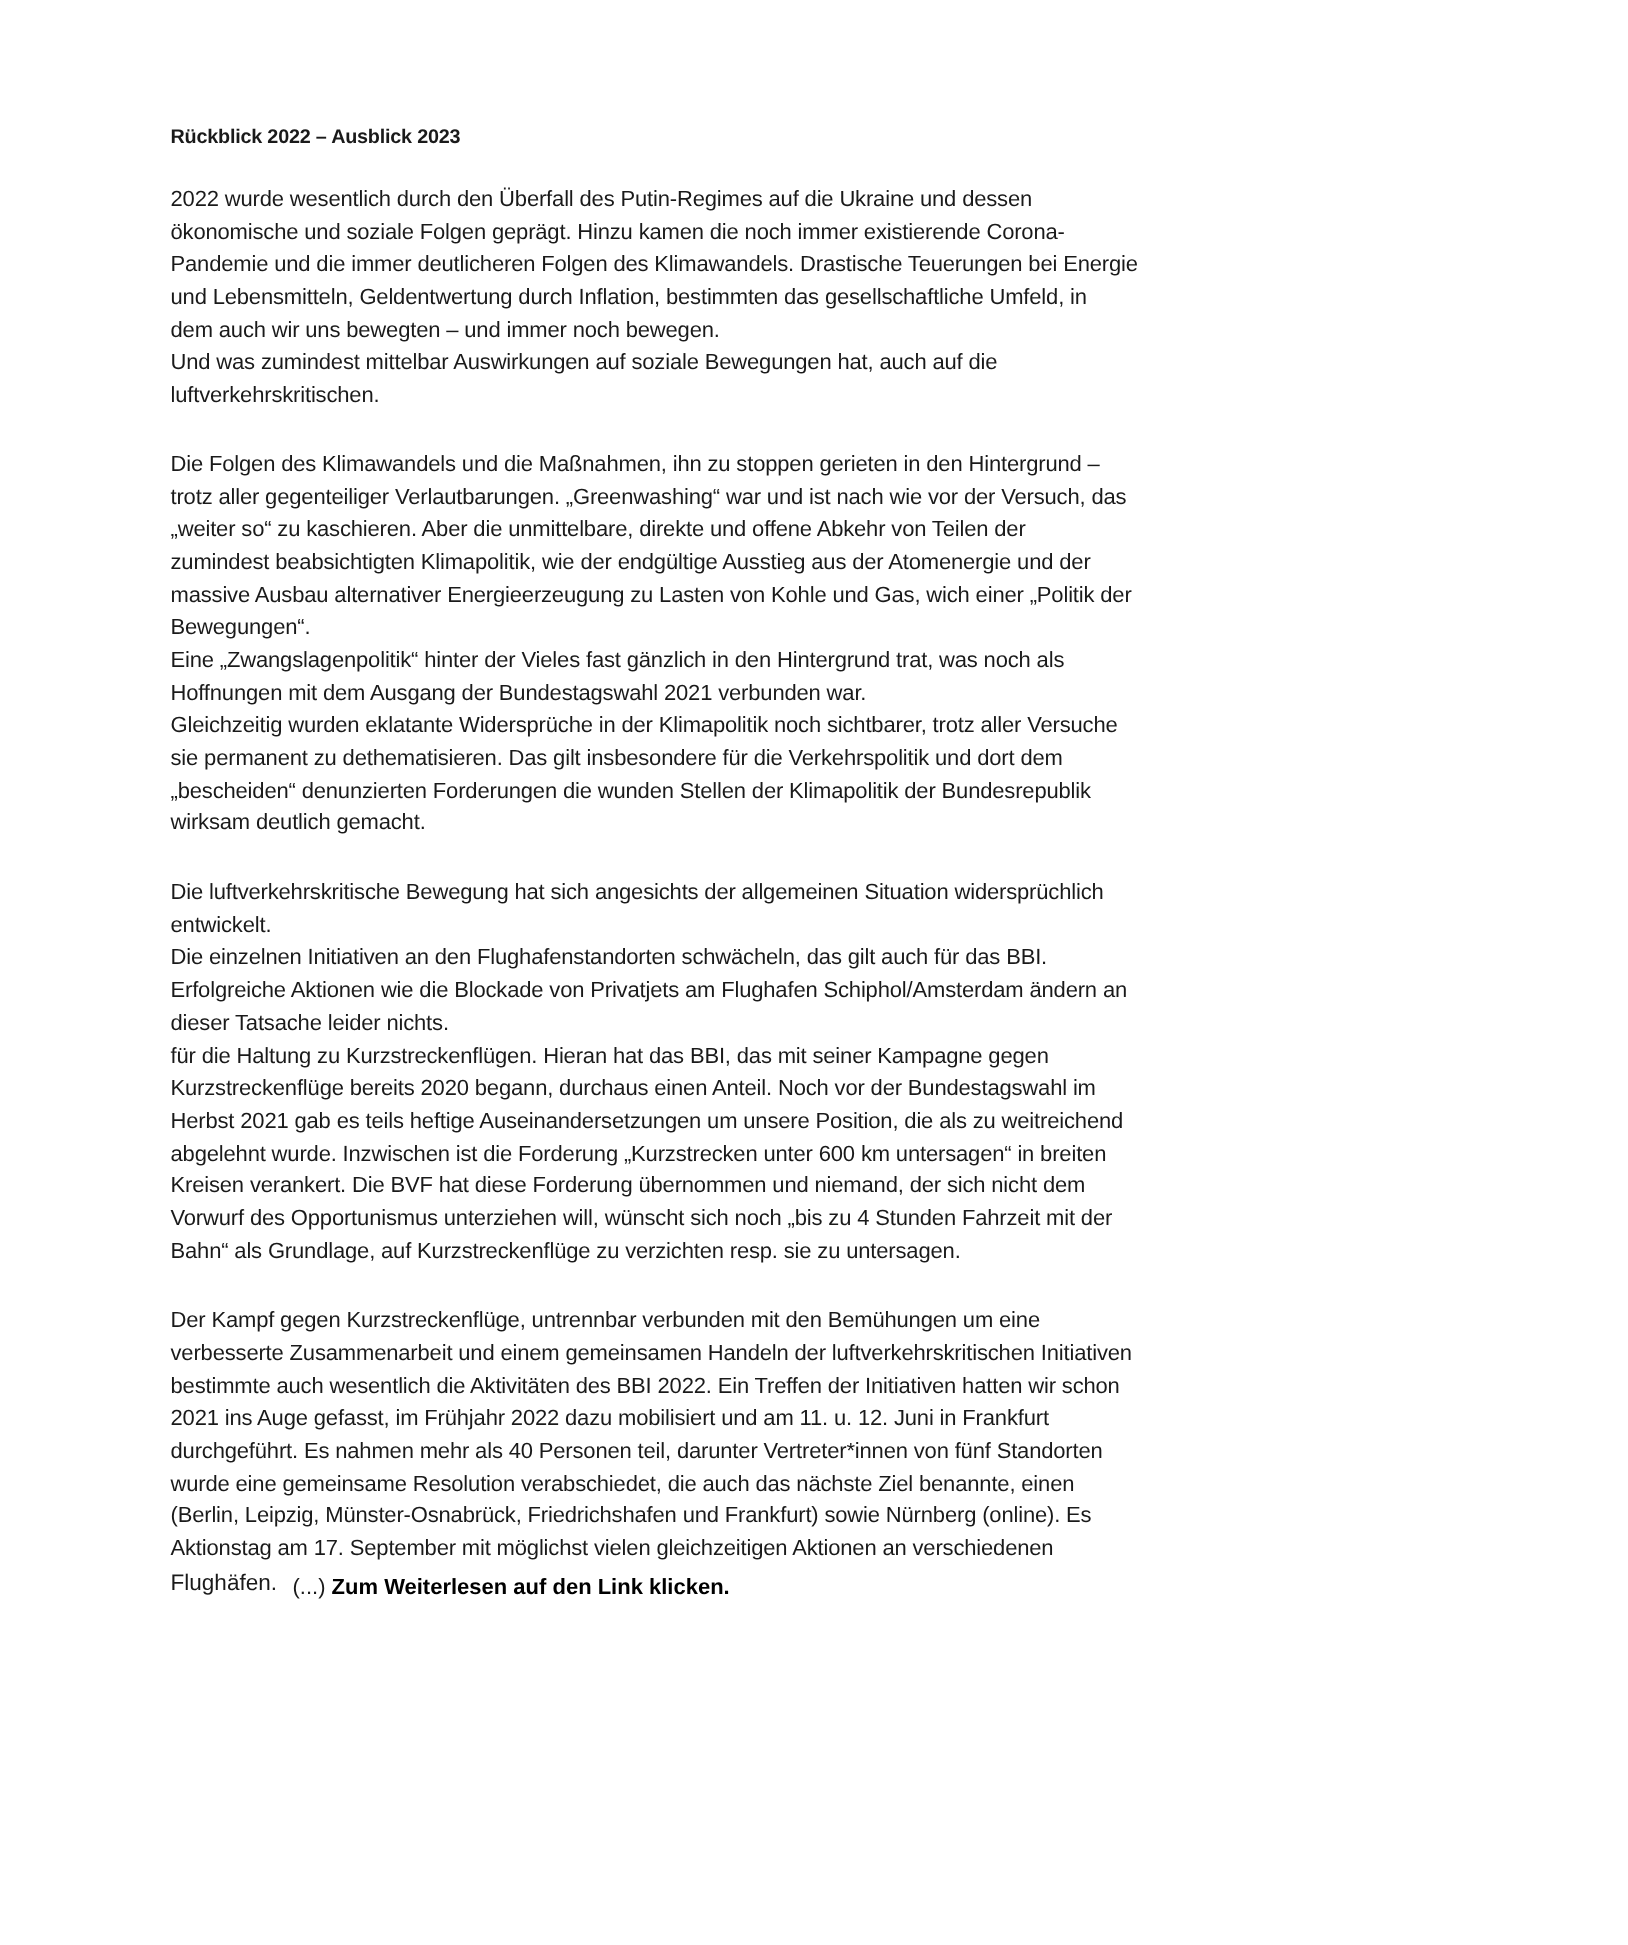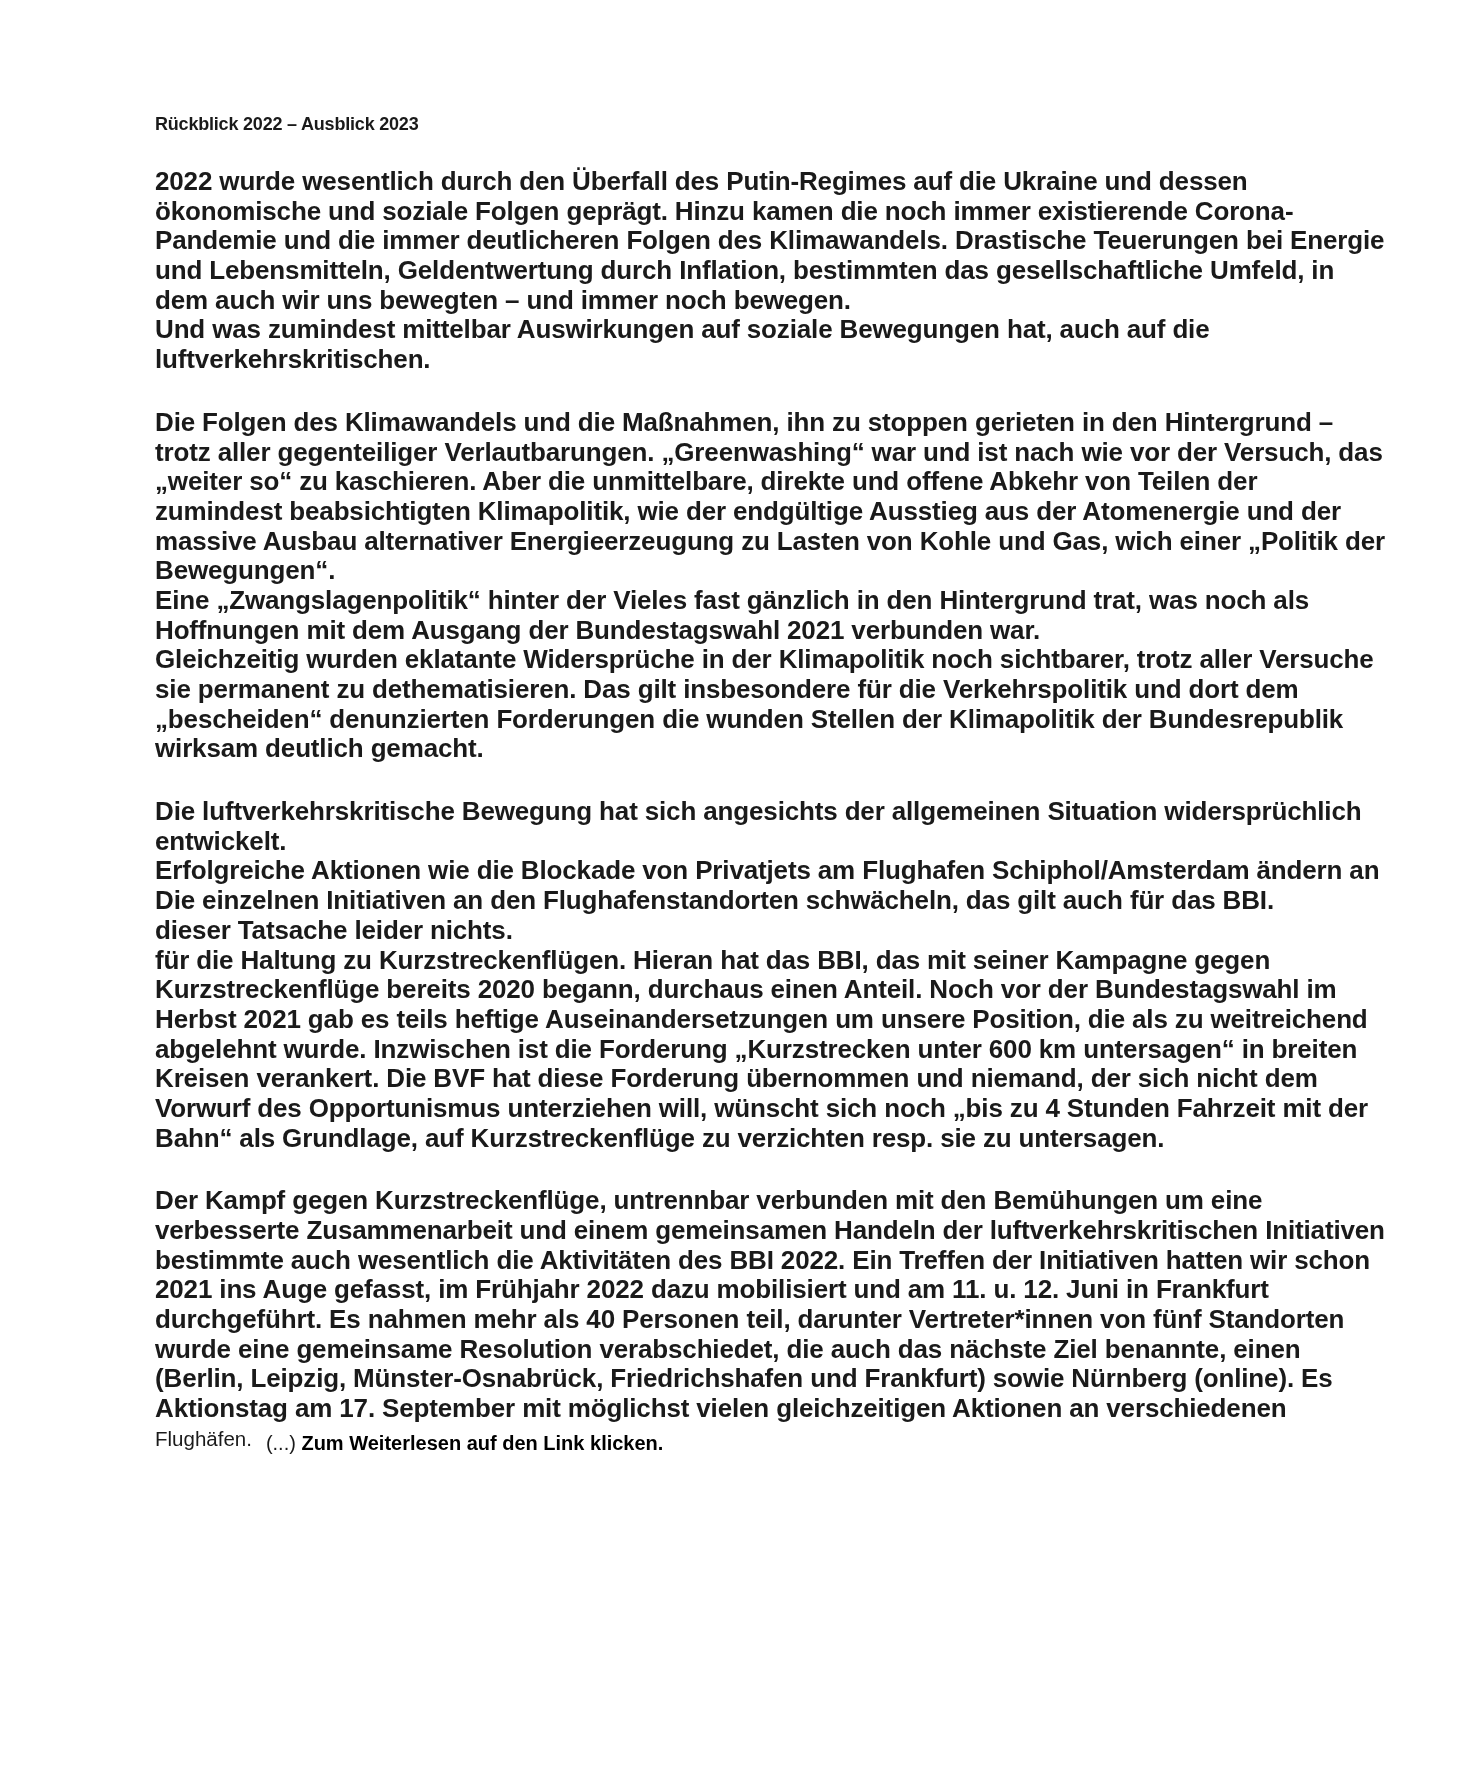--- a/index.html
+++ b/index.html
@@ -1,21 +1,21 @@
 <!DOCTYPE html>
 <html><head>
 <meta charset="utf-8">
 <style>
   html, body { margin:0; padding:0; background:#ffffff; }
   body { width:1480px; height:1768px; position:relative; overflow:hidden;
          font-family:"Liberation Sans", "DejaVu Sans", sans-serif; color:#1a1a1a; }
   .page { position:absolute; left:155px; top:108px; width:1180px; }
   .title { font-weight:bold; font-size:18px; line-height:33px; height:33px; margin:0 0 26px 0; letter-spacing:-0.2px; }
   .para { margin:0 0 33px 0; }
-  .line { font-size:26px; line-height:29.7px; height:29.7px; white-space:nowrap; letter-spacing:-0.15px;font-weight:bold; }
+  .line { font-size:20px; line-height:29.7px; height:29.7px; white-space:nowrap; letter-spacing:-0.15px; }
   .last-line { font-size:20.5px; line-height:29.7px; white-space:nowrap; }
   .more { font-family:"Liberation Sans", sans-serif; font-size:20px; margin-left:14px; position:relative; top:4px;text-align:center; }
   .more .ell { font-weight:normal; }
   .more .link { font-weight:bold; color:#000; cursor:pointer; }
 </style>
 </head>
 <body>
 
 <div class="page">
   <div class="title">Rückblick 2022 – Ausblick 2023</div>
@@ -39,22 +39,22 @@
       <div class="line">Eine „Zwangslagenpolitik“ hinter der Vieles fast gänzlich in den Hintergrund trat, was noch als</div>
       <div class="line">Hoffnungen mit dem Ausgang der Bundestagswahl 2021 verbunden war.</div>
       <div class="line">Gleichzeitig wurden eklatante Widersprüche in der Klimapolitik noch sichtbarer, trotz aller Versuche</div>
       <div class="line">sie permanent zu dethematisieren. Das gilt insbesondere für die Verkehrspolitik und dort dem</div>
       <div class="line">„bescheiden“ denunzierten Forderungen die wunden Stellen der Klimapolitik der Bundesrepublik</div>
       <div class="line">wirksam deutlich gemacht.</div>
     </div>
   <div class="para">
       <div class="line">Die luftverkehrskritische Bewegung hat sich angesichts der allgemeinen Situation widersprüchlich</div>
       <div class="line">entwickelt.</div>
+      <div class="line">Die einzelnen Initiativen an den Flughafenstandorten schwächeln, das gilt auch für das BBI.</div>
       <div class="line">Erfolgreiche Aktionen wie  die Blockade von Privatjets am Flughafen Schiphol/Amsterdam ändern an</div>
-      <div class="line">Die einzelnen Initiativen an den Flughafenstandorten schwächeln, das gilt auch für das BBI.</div>
       <div class="line">dieser Tatsache leider nichts.</div>
       <div class="line">für die Haltung zu Kurzstreckenflügen. Hieran hat das BBI, das mit seiner Kampagne gegen</div>
       <div class="line">Kurzstreckenflüge bereits 2020 begann, durchaus einen Anteil. Noch vor der Bundestagswahl im</div>
       <div class="line">Herbst 2021 gab es teils heftige Auseinandersetzungen um unsere Position, die als zu weitreichend</div>
       <div class="line">abgelehnt wurde. Inzwischen ist die Forderung „Kurzstrecken unter 600 km untersagen“ in breiten</div>
       <div class="line">Kreisen verankert. Die BVF hat diese Forderung übernommen und niemand, der sich nicht dem</div>
       <div class="line">Vorwurf des Opportunismus unterziehen will, wünscht sich noch „bis zu 4 Stunden Fahrzeit mit der</div>
       <div class="line">Bahn“ als Grundlage, auf Kurzstreckenflüge zu verzichten resp. sie zu untersagen.</div>
     </div>
   <div class="para">

